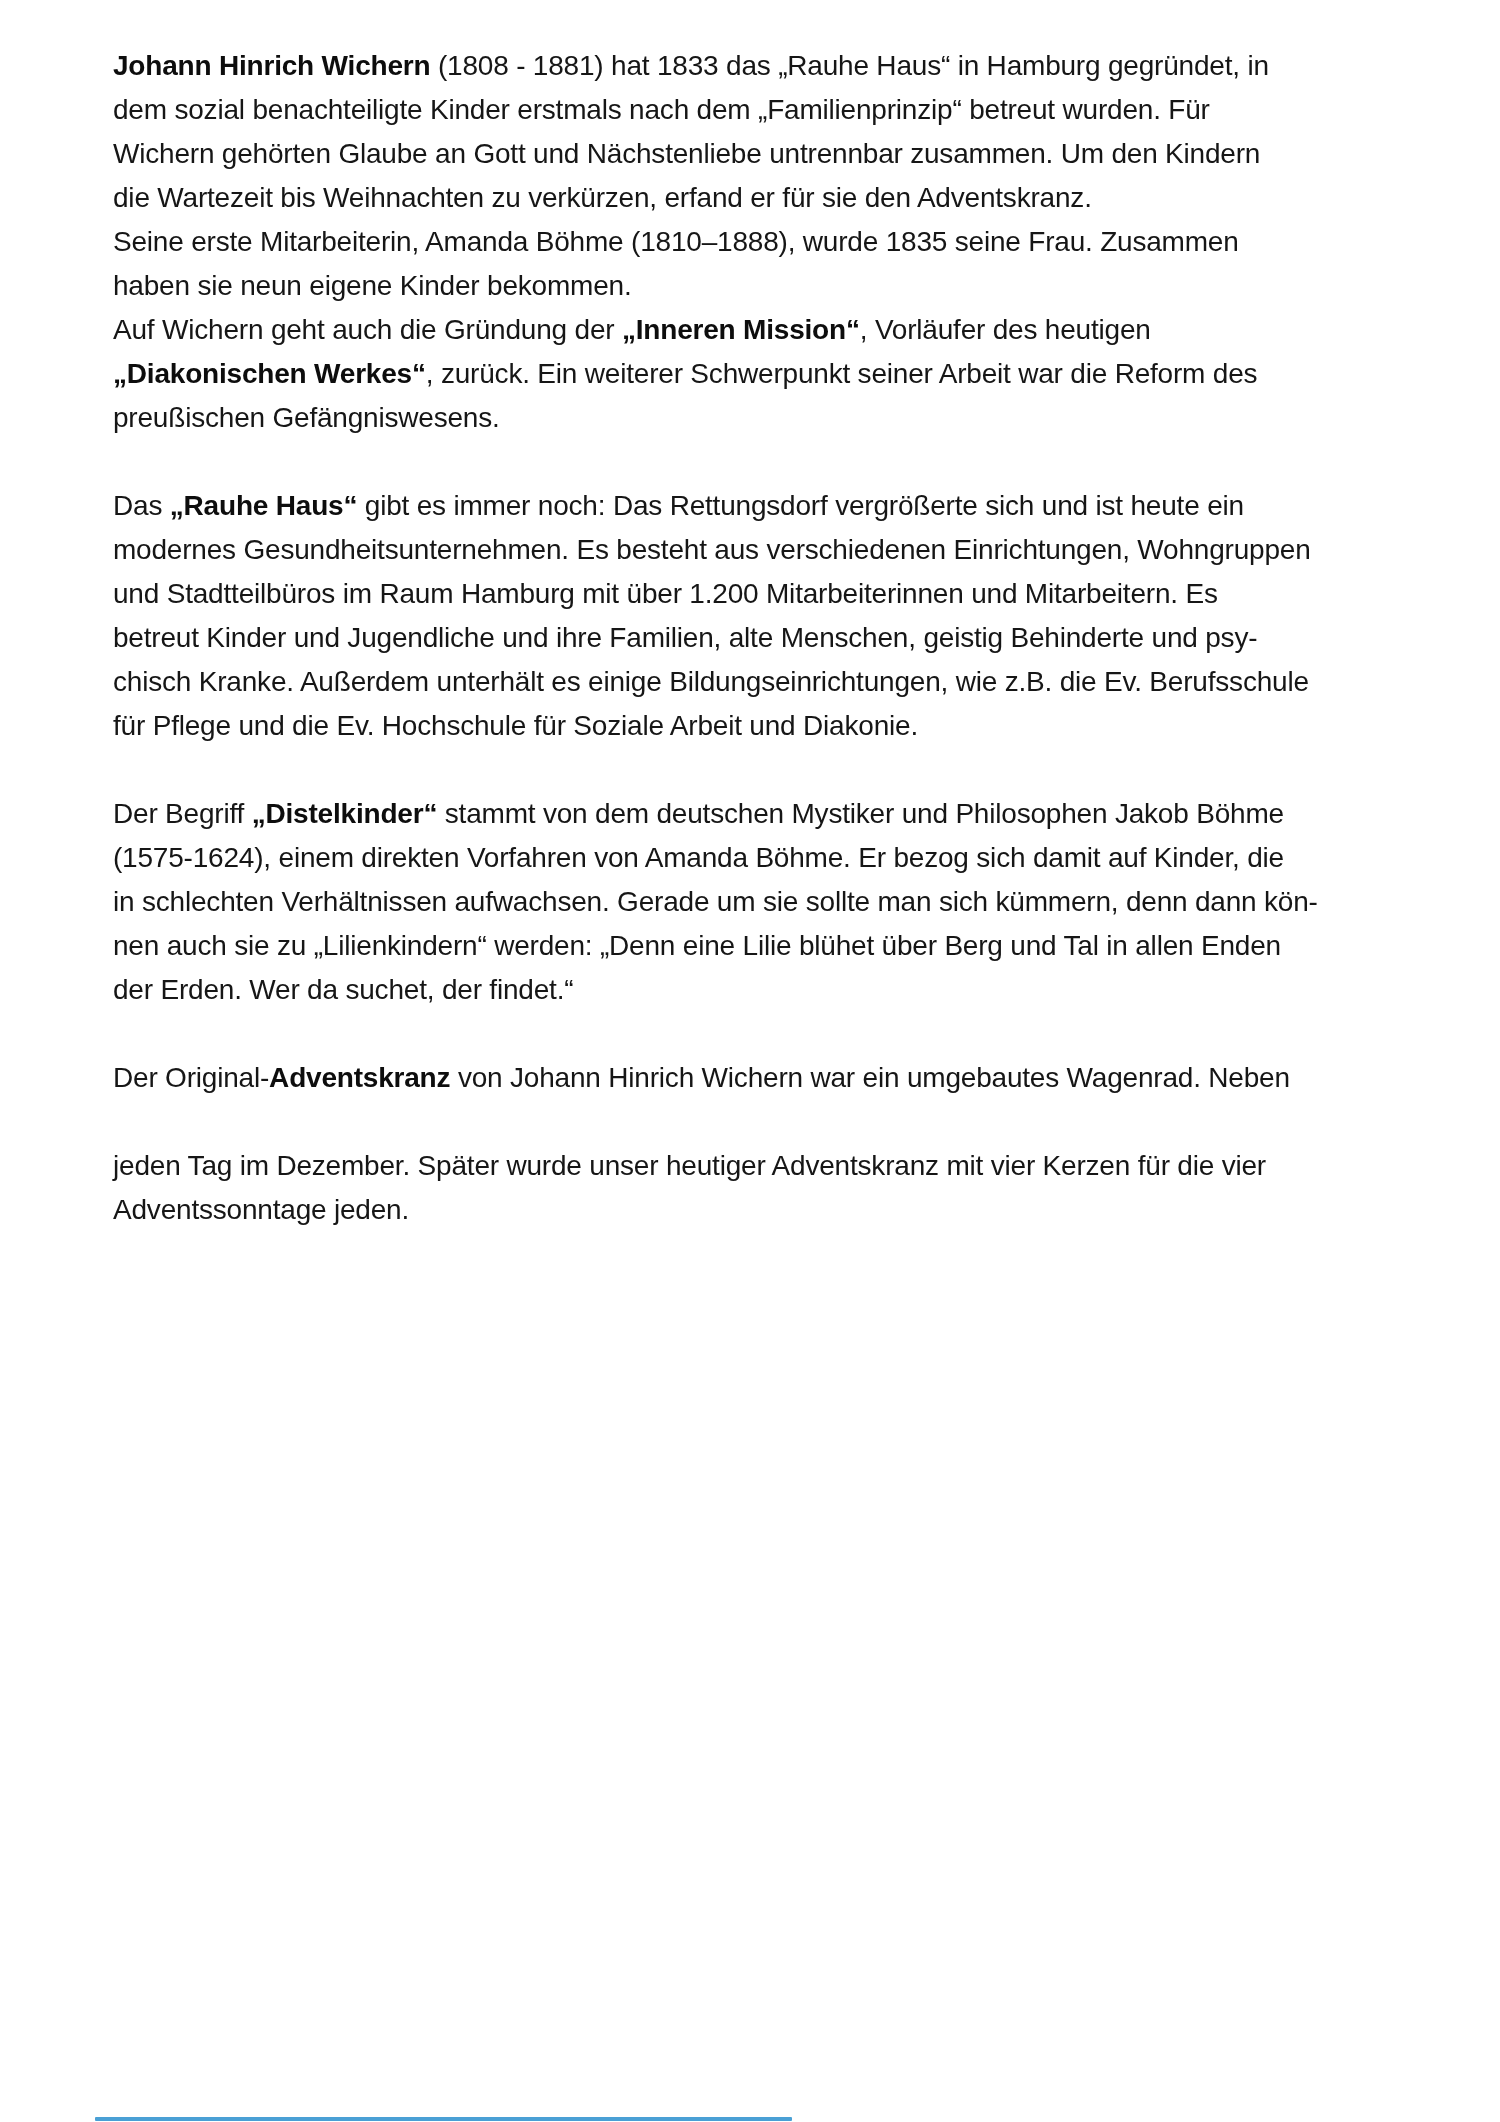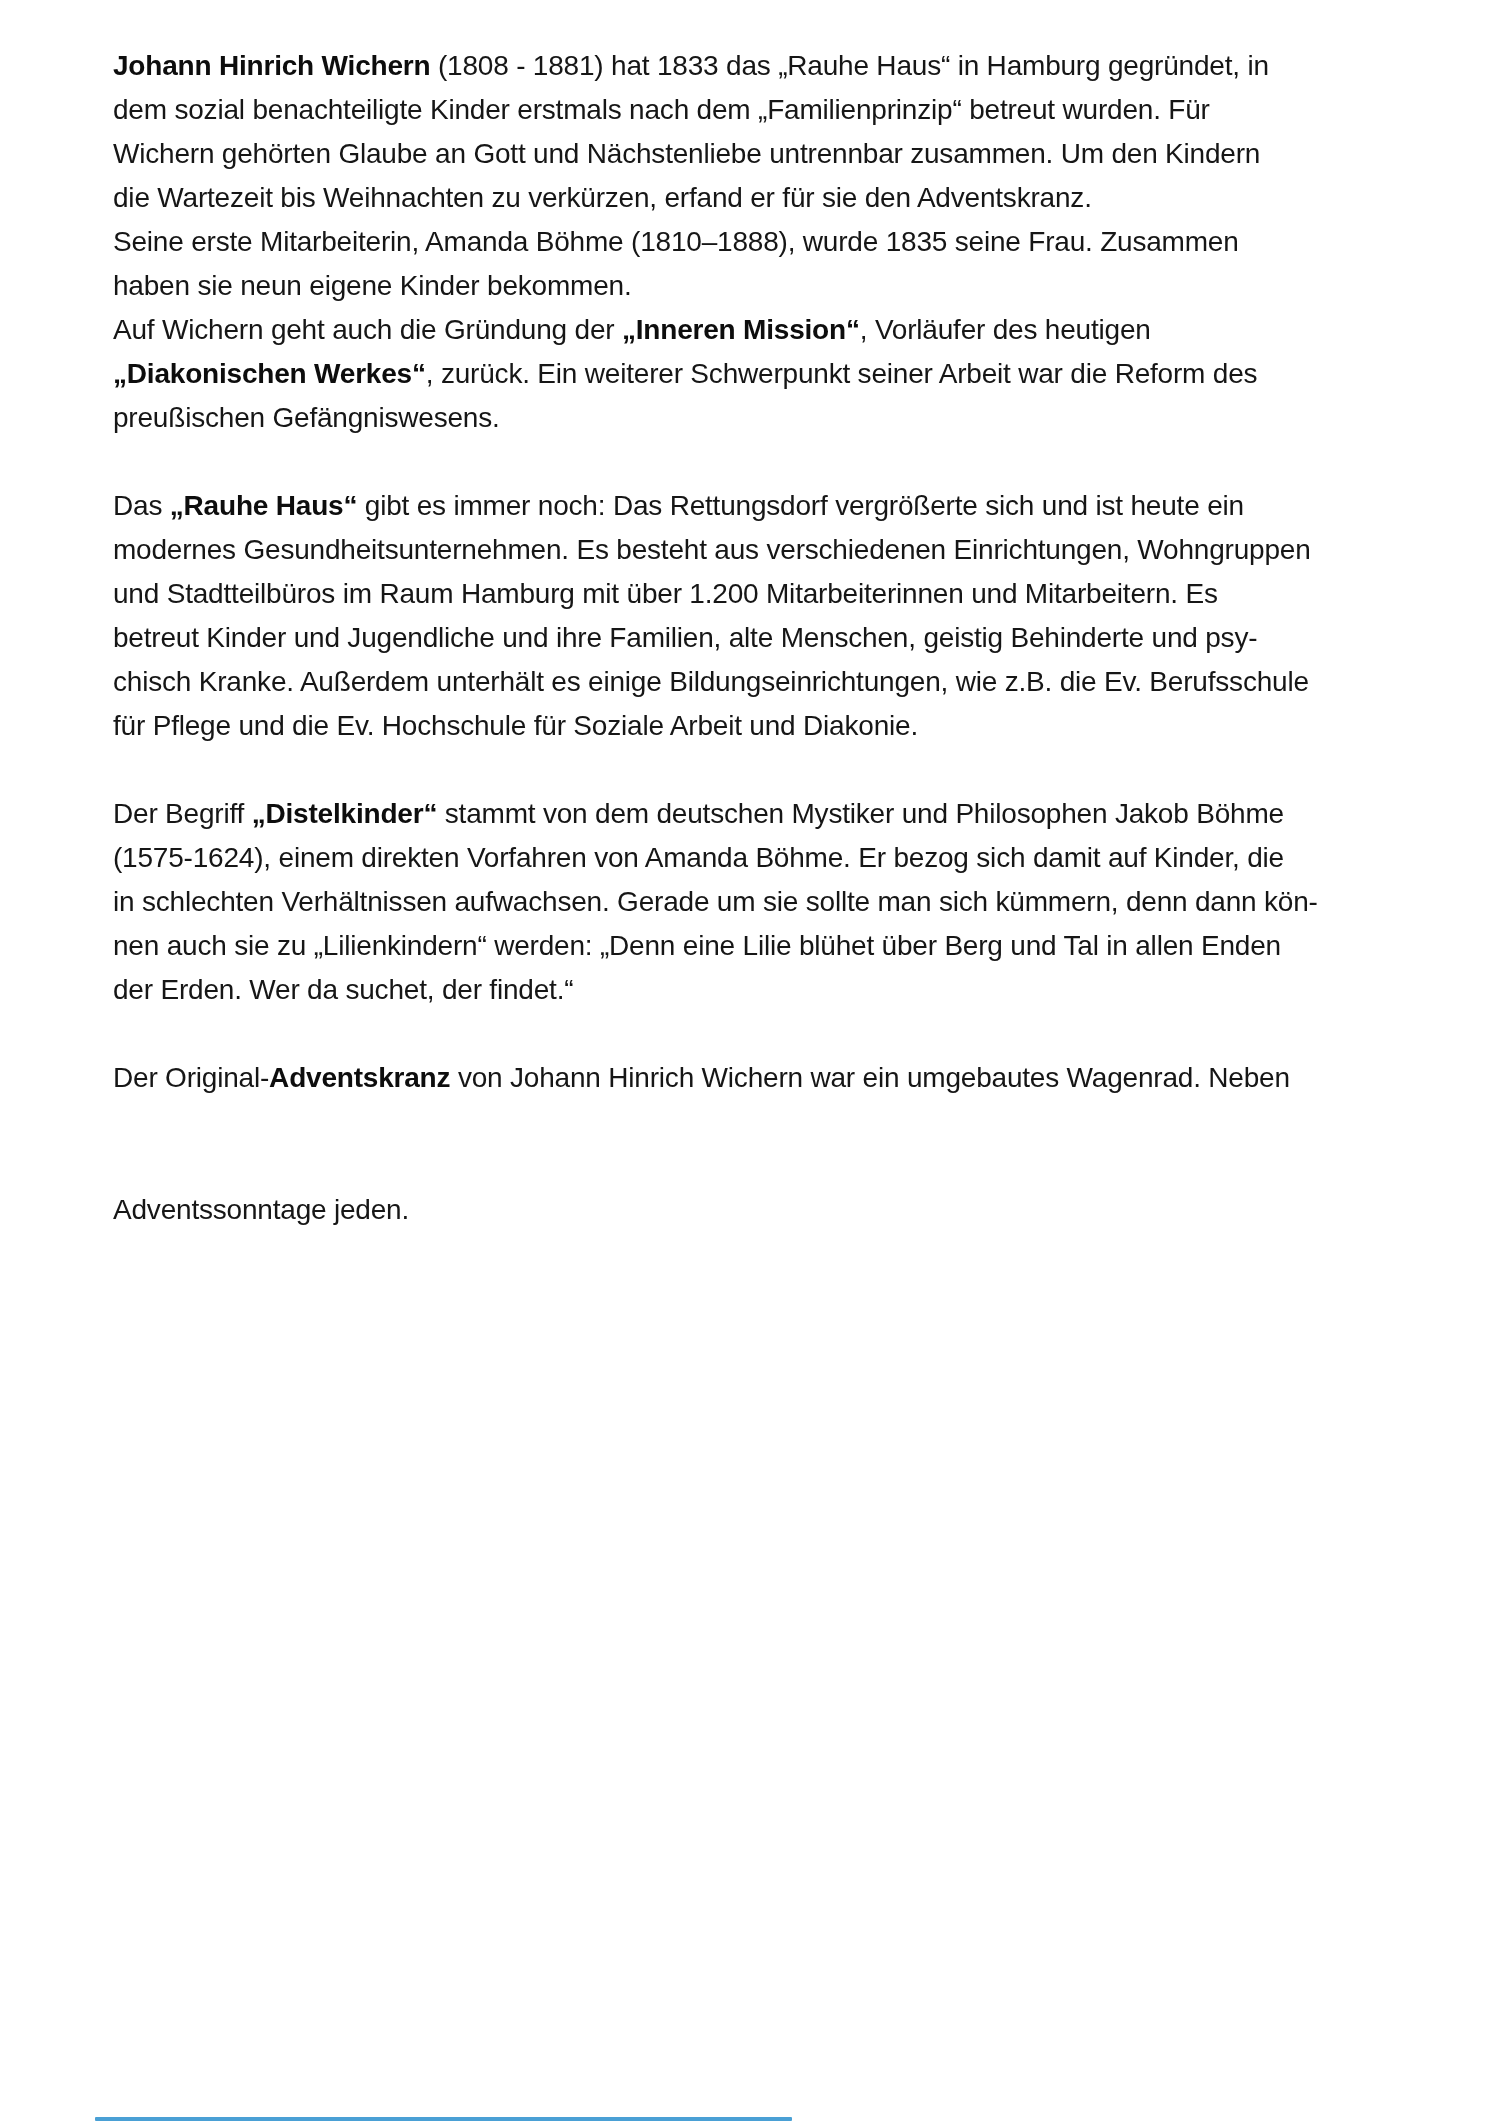--- a/index.html
+++ b/index.html
@@ -40,16 +40,16 @@
   }
 </style>
 </head>
 <body>
 
 <div class="page">
   <div class="doc-body" style="color: rgb(22, 22, 22);">
       <p><b>Johann Hinrich Wichern</b><span> (1808 - 1881) hat 1833 das „Rauhe Haus“ in Hamburg gegründet, in</span><br><span>dem sozial benachteiligte Kinder erstmals nach dem „Familienprinzip“ betreut wurden. Für</span><br><span>Wichern gehörten Glaube an Gott und Nächstenliebe untrennbar zusammen. Um den Kindern</span><br><span>die Wartezeit bis Weihnachten zu verkürzen, erfand er für sie den Adventskranz.</span><br><span>Seine erste Mitarbeiterin, Amanda Böhme (1810–1888), wurde 1835 seine Frau. Zusammen</span><br><span>haben sie neun eigene Kinder bekommen.</span><br><span>Auf Wichern geht auch die Gründung der </span><b>„Inneren Mission“</b><span>, Vorläufer des heutigen</span><br><b>„Diakonischen Werkes“</b><span>, zurück. Ein weiterer Schwerpunkt seiner Arbeit war die Reform des</span><br><span>preußischen Gefängniswesens.</span></p>
       <p><span>Das </span><b>„Rauhe Haus“</b><span> gibt es immer noch: Das Rettungsdorf vergrößerte sich und ist heute ein</span><br><span>modernes Gesundheitsunternehmen. Es besteht aus verschiedenen Einrichtungen, Wohngruppen</span><br><span>und Stadtteilbüros im Raum Hamburg mit über 1.200 Mitarbeiterinnen und Mitarbeitern. Es</span><br><span>betreut Kinder und Jugendliche und ihre Familien, alte Menschen, geistig Behinderte und psy-</span><br><span>chisch Kranke. Außerdem unterhält es einige Bildungseinrichtungen, wie z.B. die Ev. Berufsschule</span><br><span>für Pflege und die Ev. Hochschule für Soziale Arbeit und Diakonie.</span></p>
       <p><span>Der Begriff </span><b>„Distelkinder“</b><span> stammt von dem deutschen Mystiker und Philosophen Jakob Böhme</span><br><span>(1575-1624), einem direkten Vorfahren von Amanda Böhme. Er bezog sich damit auf Kinder, die</span><br><span>in schlechten Verhältnissen aufwachsen. Gerade um sie sollte man sich kümmern, denn dann kön-</span><br><span>nen auch sie zu „Lilienkindern“ werden: „Denn eine Lilie blühet über Berg und Tal in allen Enden</span><br><span>der Erden. Wer da suchet, der findet.“</span></p>
-      <p><span>Der Original-</span><b>Adventskranz</b><span> von Johann Hinrich Wichern war ein umgebautes Wagenrad. Neben</span><br><br><br><span>Adventssonntage jeden.</span></p>
+      <p><span>Der Original-</span><b>Adventskranz</b><span> von Johann Hinrich Wichern war ein umgebautes Wagenrad. Neben</span><br><br><span>jeden Tag im Dezember. Später wurde unser heutiger Adventskranz mit vier Kerzen für die vier</span><br><span>Adventssonntage jeden.</span></p>
     </div>
   <div class="bottom-rule" style="background: rgb(74, 160, 213); left: 95px; width: 697px;"></div>
 </div>
 
 </body></html>

